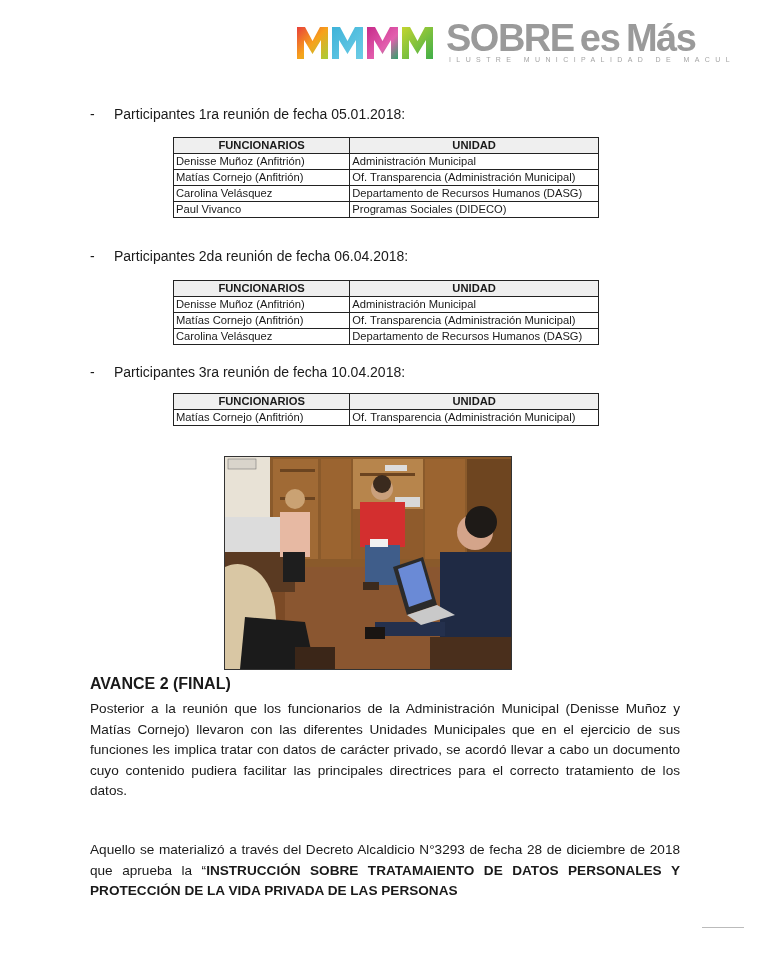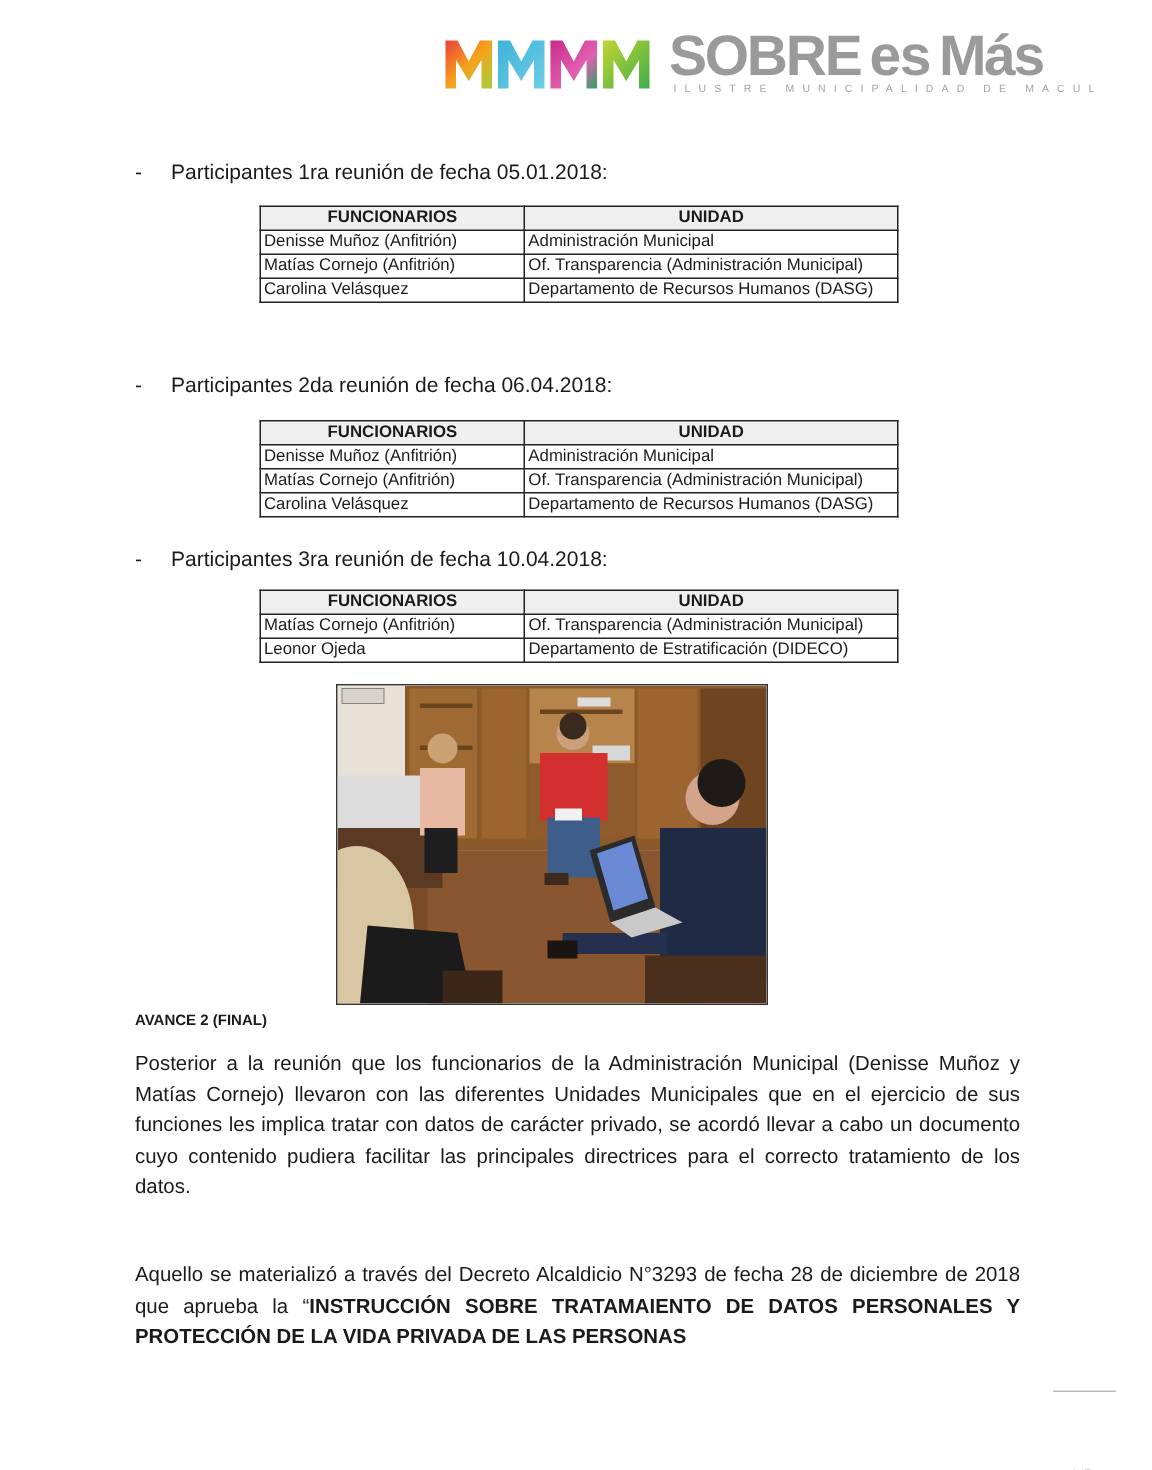--- a/index.html
+++ b/index.html
@@ -27,21 +27,21 @@
   table.part td, table.part th { border:1px solid #222; padding:0 2px; height:15px; line-height:15px;
                white-space:nowrap; text-align:left; font-weight:normal; }
   table.part th { background:#efefef; text-align:center; font-weight:bold; }
   table.part col.c1 { width:177px; }
   table.part col.c2 { width:249px; }
 
   
   .photo { left:224px; top:456px; width:286px; height:212px; border:1px solid #333; overflow:hidden; }
 
   
-  .heading { left:90px; top:675px; font-weight:bold; font-size:10px; }
+  .heading { left:90px; top:675px; font-weight:bold; font-size:16px; }
   .para { left:90px; width:590px; font-size:13.6px; line-height:20.6px; text-align:justify; }
   .para b { font-weight:bold; }
 
   
   .footer-line { left:702px; top:927px; width:42px; height:1px; background:#bbbbbb; }
   .page-num { left:714px; top:978px; font-size:8px; color:#555; }
 </style>
 </head>
 <body>
 
@@ -117,20 +117,24 @@
         <td>Administración Municipal</td>
       </tr>
   <tr>
         <td>Matías Cornejo (Anfitrión)</td>
         <td>Of. Transparencia (Administración Municipal)</td>
       </tr>
   <tr>
         <td>Carolina Velásquez</td>
         <td>Departamento de Recursos Humanos (DASG)</td>
       </tr>
+  <tr>
+        <td>Paul Vivanco</td>
+        <td>Programas Sociales (DIDECO)</td>
+      </tr>
 </tbody>
   </table>
 
 <div class="abs bullet" style="top:248px;">
   <span class="dash">-</span>
   <span>Participantes 2da reunión de fecha 06.04.2018:</span>
 </div>
 <table class="part" style="top:280px;">
   <colgroup>
       <col class="c1">
@@ -166,24 +170,20 @@
       <col class="c2">
     </colgroup>
   <tbody>
       <tr>
     <th>FUNCIONARIOS</th>
     <th>UNIDAD</th>
   </tr>
   <tr>
         <td>Matías Cornejo (Anfitrión)</td>
         <td>Of. Transparencia (Administración Municipal)</td>
-      </tr>
-  <tr>
-        <td>Leonor Ojeda</td>
-        <td>Departamento de Estratificación (DIDECO)</td>
       </tr>
 </tbody>
   </table>
 
 <div class="abs photo">
   <svg viewBox="0 0 286 212" width="286" height="212" preserveAspectRatio="none">
 
     <rect x="0" y="0" width="60" height="212" fill="#e8e2d6"></rect>
 
     <rect x="45" y="0" width="241" height="110" fill="#8a5a2b"></rect>

